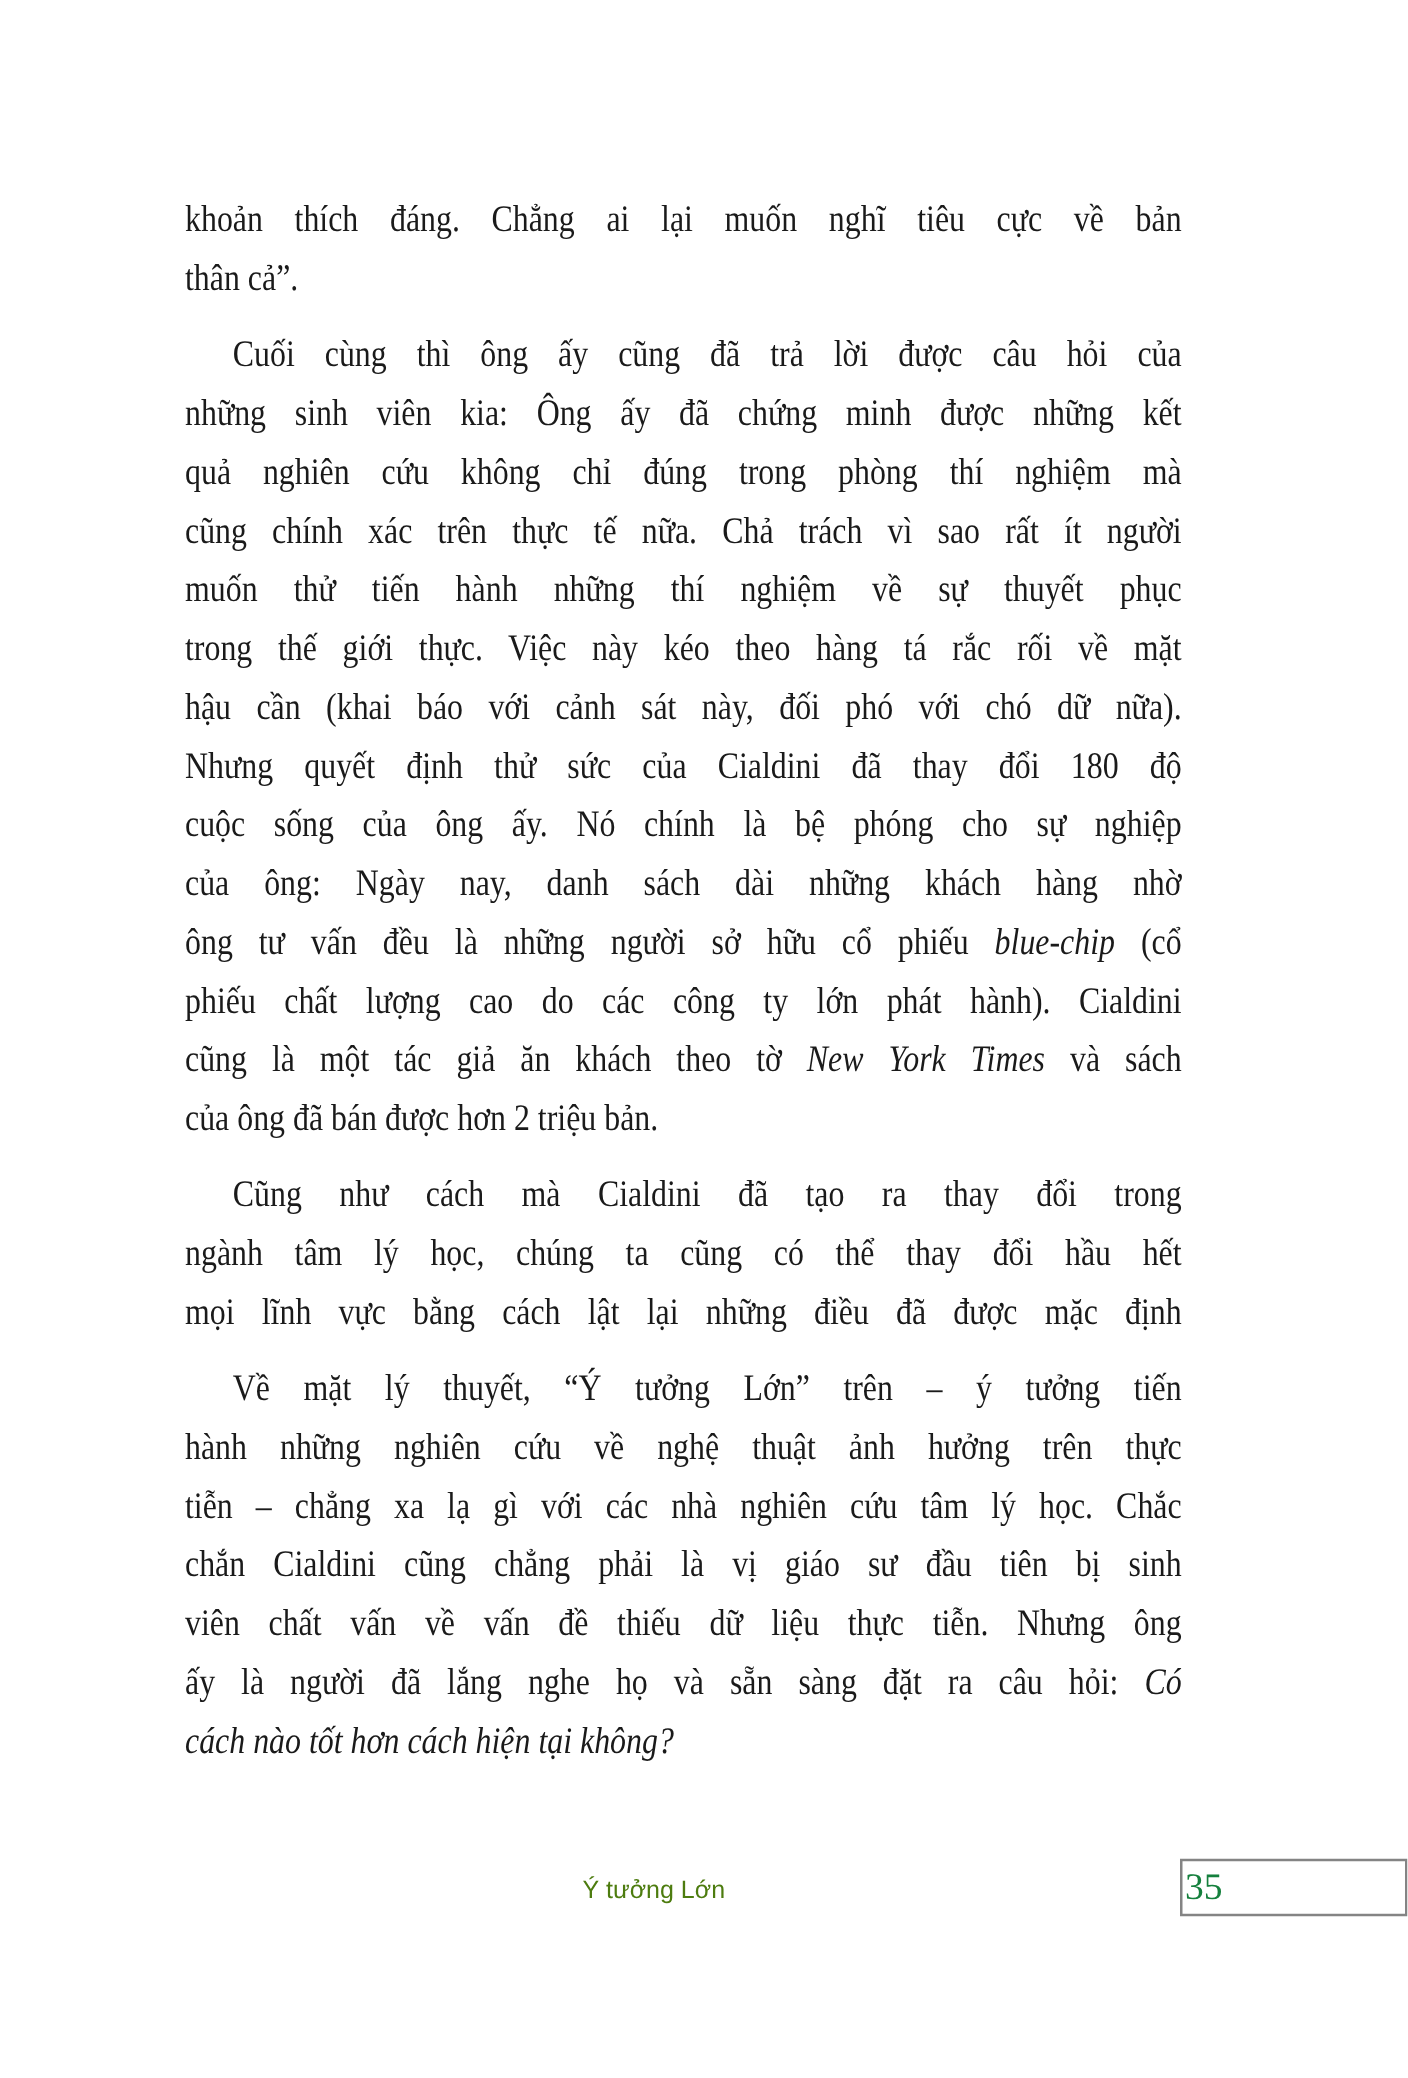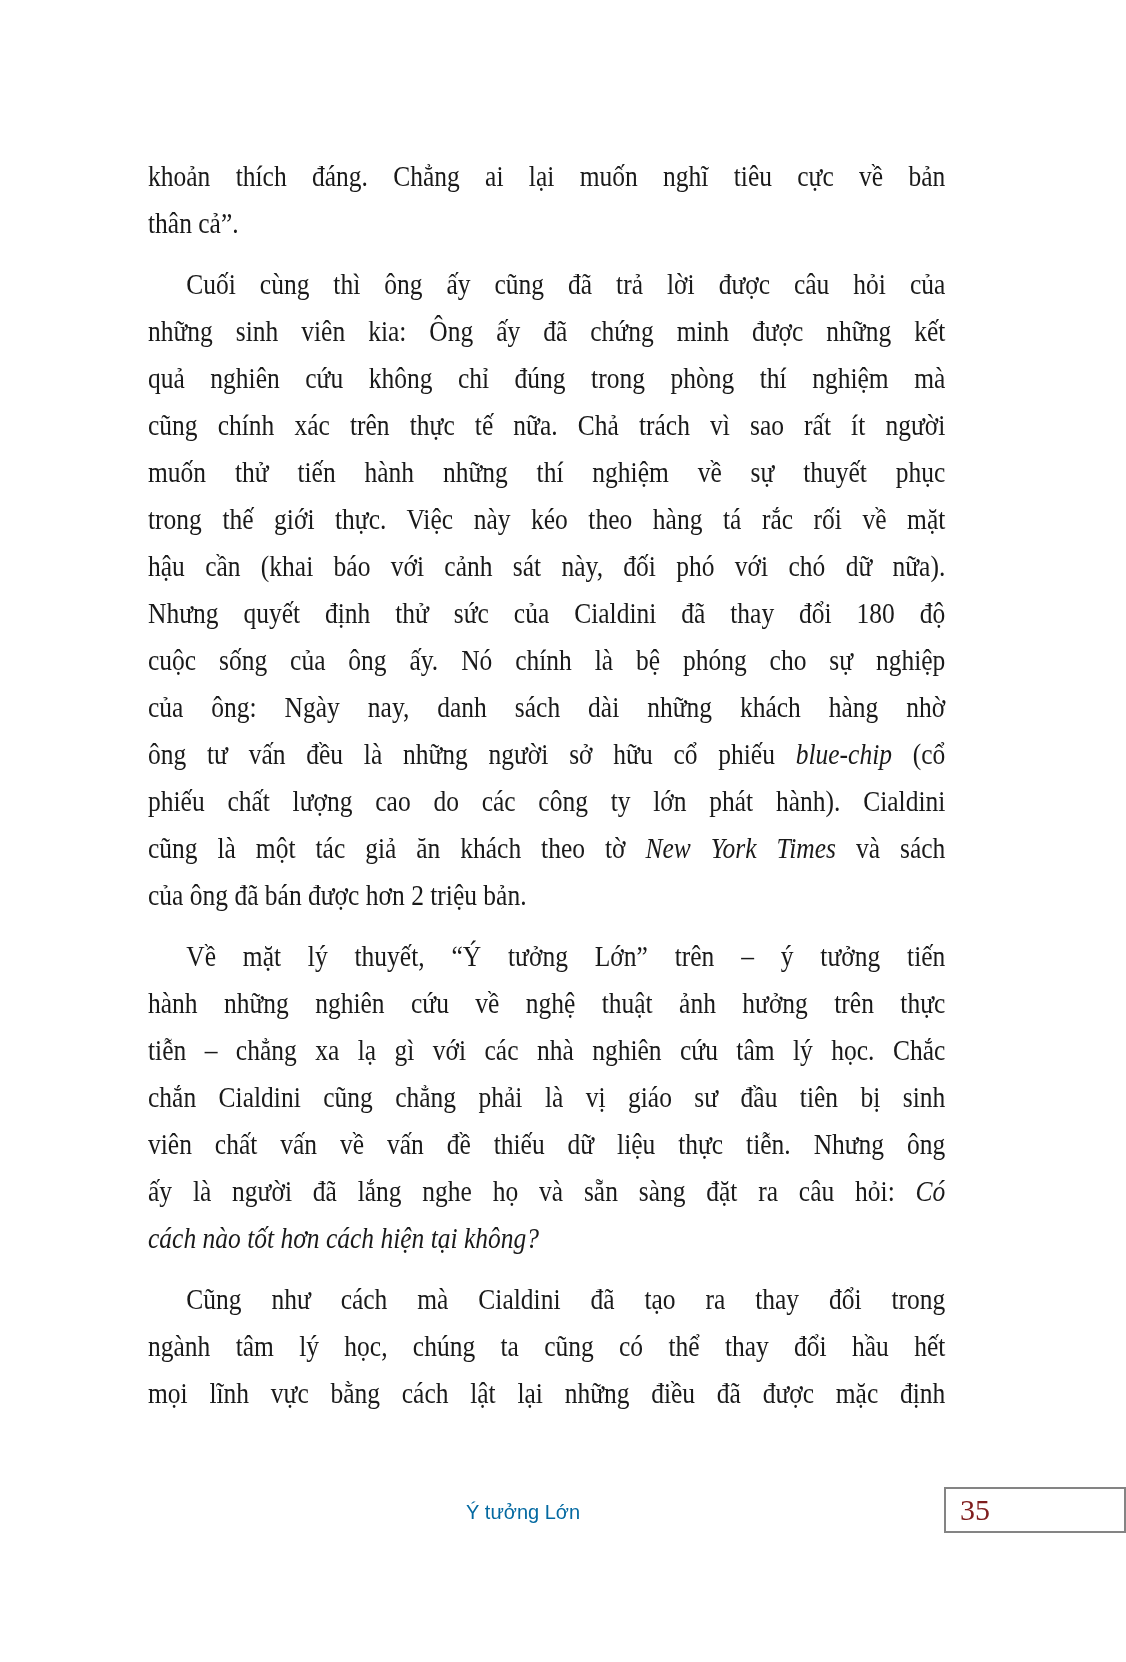--- a/index.html
+++ b/index.html
@@ -46,38 +46,38 @@
     position: absolute;
     left: 148px;
     top: 1498px;
     width: 750px;
     text-align: center;
   }
   .footer-title {
     font-family: "Liberation Sans", sans-serif;
     font-size: 20px;
     line-height: 28px;
-    color: #0369a1;
+    color: #4d7c0f;
   }
   .page-num-box {
     position: absolute;
     left: 944px;
     top: 1487px;
     width: 182px;
     height: 46px;
     box-sizing: border-box;
     border: 2px solid #848484;
     background: #ffffff;
   }
   .page-num {
     font-family: "Liberation Serif", serif;
     font-size: 30px;
     line-height: 42px;
-    color: #7f1d1d;
-    padding-left: 14px;
+    color: #15803d;
+    padding-left: 2px;
   }
 </style>
 </head>
 <body>
 
 <div class="page">
 
   <div class="text-col">
       <div class="para">
         <div class="line j"><span>khoản thích đáng. Chẳng ai lại muốn nghĩ tiêu cực về bản</span></div>
@@ -93,32 +93,32 @@
         <div class="line j"><span>hậu cần (khai báo với cảnh sát này, đối phó với chó dữ nữa).</span></div>
         <div class="line j"><span>Nhưng quyết định thử sức của Cialdini đã thay đổi 180 độ</span></div>
         <div class="line j"><span>cuộc sống của ông ấy. Nó chính là bệ phóng cho sự nghiệp</span></div>
         <div class="line j"><span>của ông: Ngày nay, danh sách dài những khách hàng nhờ</span></div>
         <div class="line j"><span>ông tư vấn đều là những người sở hữu cổ phiếu </span><span class="it">blue-chip</span><span> (cổ</span></div>
         <div class="line j"><span>phiếu chất lượng cao do các công ty lớn phát hành). Cialdini</span></div>
         <div class="line j"><span>cũng là một tác giả ăn khách theo tờ </span><span class="it">New York Times</span><span> và sách</span></div>
         <div class="line"><span>của ông đã bán được hơn 2 triệu bản.</span></div>
       </div>
       <div class="para">
+        <div class="line j ind"><span>Cũng như cách mà Cialdini đã tạo ra thay đổi trong</span></div>
+        <div class="line j"><span>ngành tâm lý học, chúng ta cũng có thể thay đổi hầu hết</span></div>
+        <div class="line j"><span>mọi lĩnh vực bằng cách lật lại những điều đã được mặc định</span></div>
+      </div>
+      <div class="para">
         <div class="line j ind"><span>Về mặt lý thuyết, “Ý tưởng Lớn” trên – ý tưởng tiến</span></div>
         <div class="line j"><span>hành những nghiên cứu về nghệ thuật ảnh hưởng trên thực</span></div>
         <div class="line j"><span>tiễn – chẳng xa lạ gì với các nhà nghiên cứu tâm lý học. Chắc</span></div>
         <div class="line j"><span>chắn Cialdini cũng chẳng phải là vị giáo sư đầu tiên bị sinh</span></div>
         <div class="line j"><span>viên chất vấn về vấn đề thiếu dữ liệu thực tiễn. Nhưng ông</span></div>
         <div class="line j"><span>ấy là người đã lắng nghe họ và sẵn sàng đặt ra câu hỏi: </span><span class="it">Có</span></div>
         <div class="line"><span class="it">cách nào tốt hơn cách hiện tại không?</span></div>
-      </div>
-      <div class="para">
-        <div class="line j ind"><span>Cũng như cách mà Cialdini đã tạo ra thay đổi trong</span></div>
-        <div class="line j"><span>ngành tâm lý học, chúng ta cũng có thể thay đổi hầu hết</span></div>
-        <div class="line j"><span>mọi lĩnh vực bằng cách lật lại những điều đã được mặc định</span></div>
       </div>
     </div>
 
   <div class="footer-title-wrap">
     <span class="footer-title">Ý tưởng Lớn</span>
   </div>
 
   <div class="page-num-box">
     <div class="page-num">35</div>
   </div>

